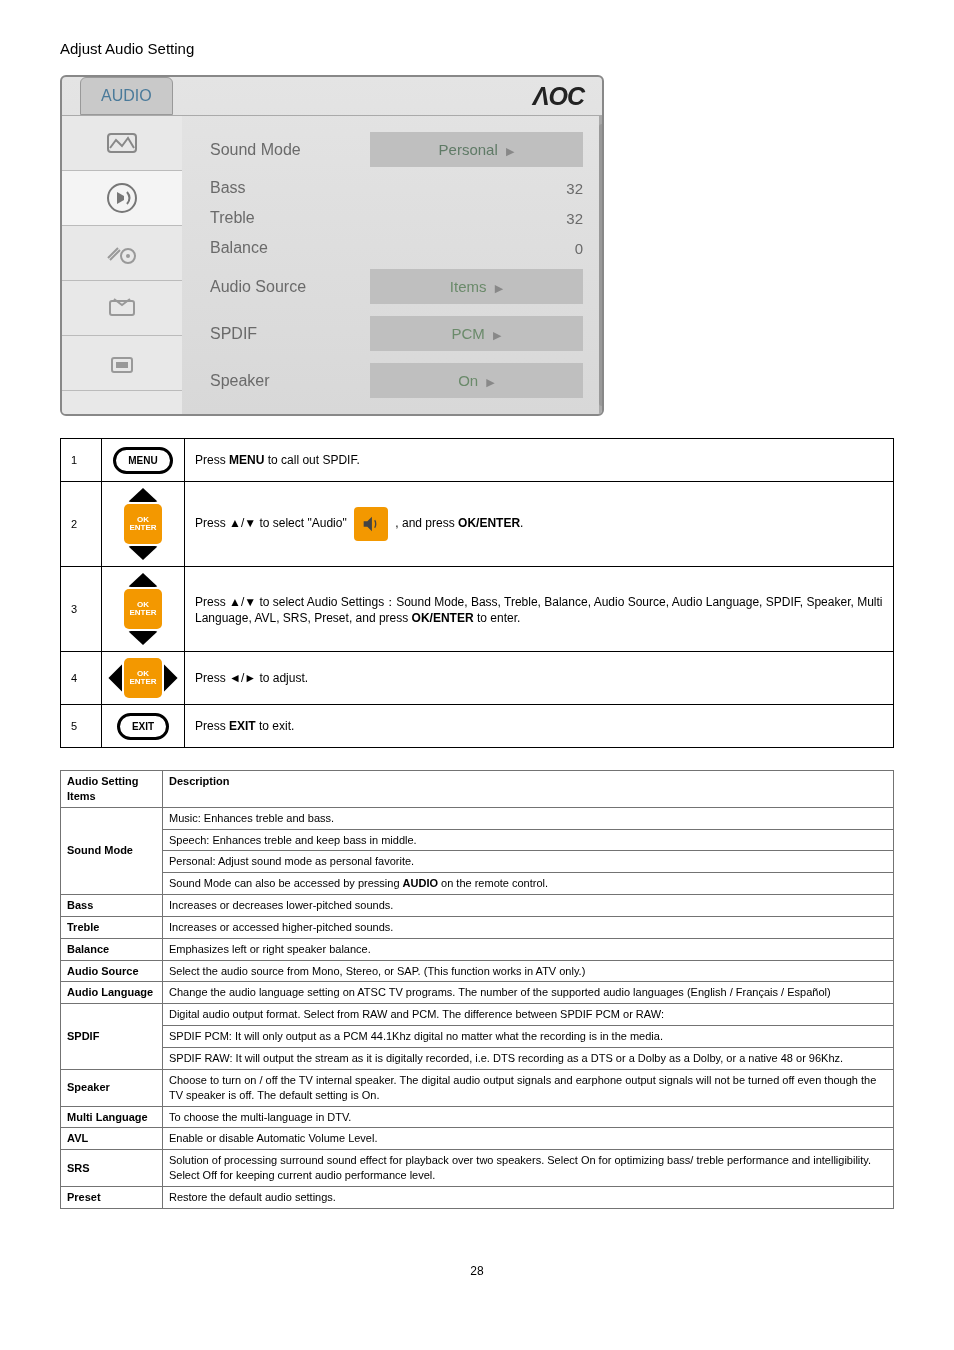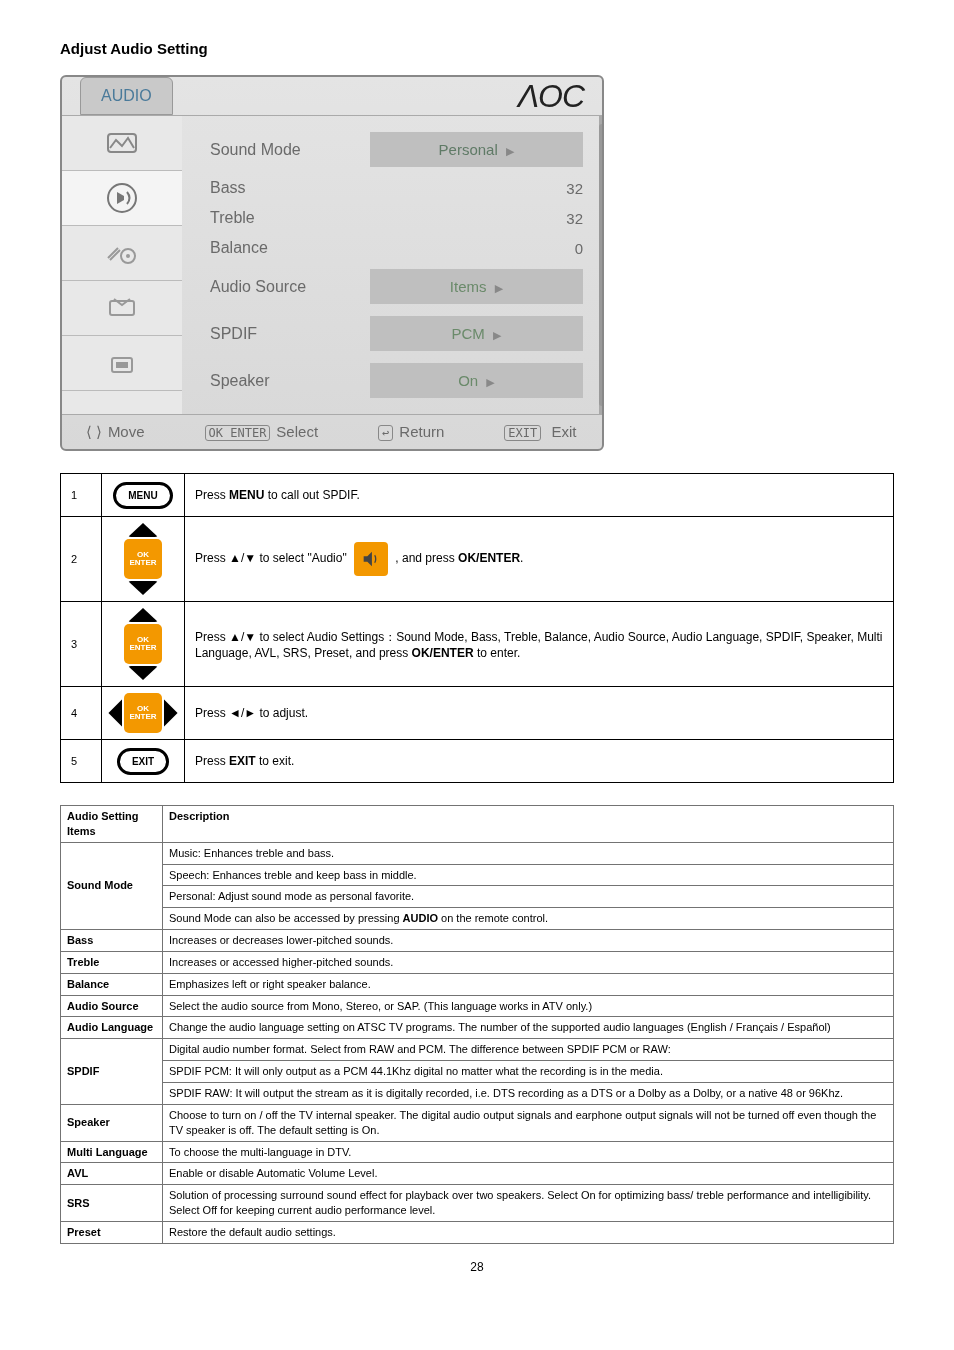--- a/index.html
+++ b/index.html
@@ -5,21 +5,21 @@
     body {
       font-family: Arial, Helvetica, sans-serif;
       max-width: 954px;
       margin: 0 auto;
       padding: 40px 60px;
       font-size: 12px;
       color: #000;
     }
     .heading {
       font-size: 15px;
-      font-weight: bold;
+      font-weight: normal;
       margin-bottom: 18px;
     }
     
     .osd {
       width: 540px;
       border: 2px solid #888;
       border-radius: 6px;
       background: linear-gradient(#e4e4e4, #d8d8d8);
       overflow: hidden;
       margin-bottom: 22px;
@@ -37,22 +37,22 @@
       padding: 8px 20px;
       color: #4a7a9a;
       font-size: 16px;
       font-weight: 500;
       height: 20px;
       display: flex;
       align-items: center;
     }
     .osd-logo {
       color: #222;
-      font-size: 32px;
-      font-weight: 400;
+      font-size: 25px;
+      font-weight: 700;
       font-style: italic;
       letter-spacing: -1px;
     }
     .osd-body {
       display: flex;
       border-top: 1px solid #aaa;
     }
     .osd-left {
       width: 120px;
       background: #e8e8e8;
@@ -237,21 +237,21 @@
     .settings th {
       font-weight: bold;
     }
     .settings .label {
       font-weight: bold;
       vertical-align: middle;
     }
     .pagenum {
       text-align: center;
       font-size: 12px;
-      margin-top: 16px;
+      margin-top: 55px;
     }
   </style>
 </head>
 <body>
 
 <div class="heading">Adjust Audio Setting</div>
 
 <div class="osd">
   <div class="osd-header">
     <div class="osd-tab">AUDIO</div>
@@ -316,27 +316,20 @@
       <div class="osd-row">
         <span class="lbl">SPDIF</span>
         <span class="selbox pcm"><span>PCM</span> <span class="tri">▶</span></span>
       </div>
       <div class="osd-row">
         <span class="lbl">Speaker</span>
         <span class="selbox on"><span>On</span> <span class="tri">▶</span></span>
       </div>
     </div>
   </div>
-  <div class="osd-footer">
-    <span><span class="mover">⟨ ⟩</span><span>Move</span></span>
-    <span><span class="ficon">OK
-ENTER</span><span>Select</span></span>
-    <span><span class="ficon">↩</span><span>Return</span></span>
-    <span><span class="ficon">EXIT</span> <span>Exit</span></span>
-  </div>
 </div>
 
 <table class="steps">
   <tbody>
       <tr>
     <td class="num">1</td>
     <td class="icon"><span class="pill">MENU</span></td>
     <td><span>Press </span><b>MENU</b><span> to call out SPDIF.</span></td>
   </tr>
   <tr>
@@ -415,29 +408,29 @@
   <tr>
         <td class="label">Treble</td>
         <td>Increases or accessed higher-pitched sounds.</td>
       </tr>
   <tr>
         <td class="label">Balance</td>
         <td>Emphasizes left or right speaker balance.</td>
       </tr>
   <tr>
         <td class="label">Audio Source</td>
-        <td>Select the audio source from Mono, Stereo, or SAP. (This language works in ATV only.)</td>
+        <td>Select the audio source from Mono, Stereo, or SAP. (This function works in ATV only.)</td>
       </tr>
   <tr>
         <td class="label">Audio Language</td>
         <td>Change the audio language setting on ATSC TV programs. The number of the supported audio languages (English / Français / Español)</td>
       </tr>
   <tr>
         <td class="label" rowspan="3">SPDIF</td>
-        <td>Digital audio number format. Select from RAW and PCM. The difference between SPDIF PCM or RAW:</td>
+        <td>Digital audio output format. Select from RAW and PCM. The difference between SPDIF PCM or RAW:</td>
       </tr>
   <tr>
         <td>SPDIF PCM: It will only output as a PCM 44.1Khz digital no matter what the recording is in the media.</td>
       </tr>
   <tr>
         <td>SPDIF RAW: It will output the stream as it is digitally recorded, i.e. DTS recording as a DTS or a Dolby as a Dolby, or a native 48 or 96Khz.</td>
       </tr>
   <tr>
         <td class="label">Speaker</td>
         <td>Choose to turn on / off the TV internal speaker. The digital audio output signals and earphone output signals will not be turned off even though the TV speaker is off. The default setting is On.</td>

